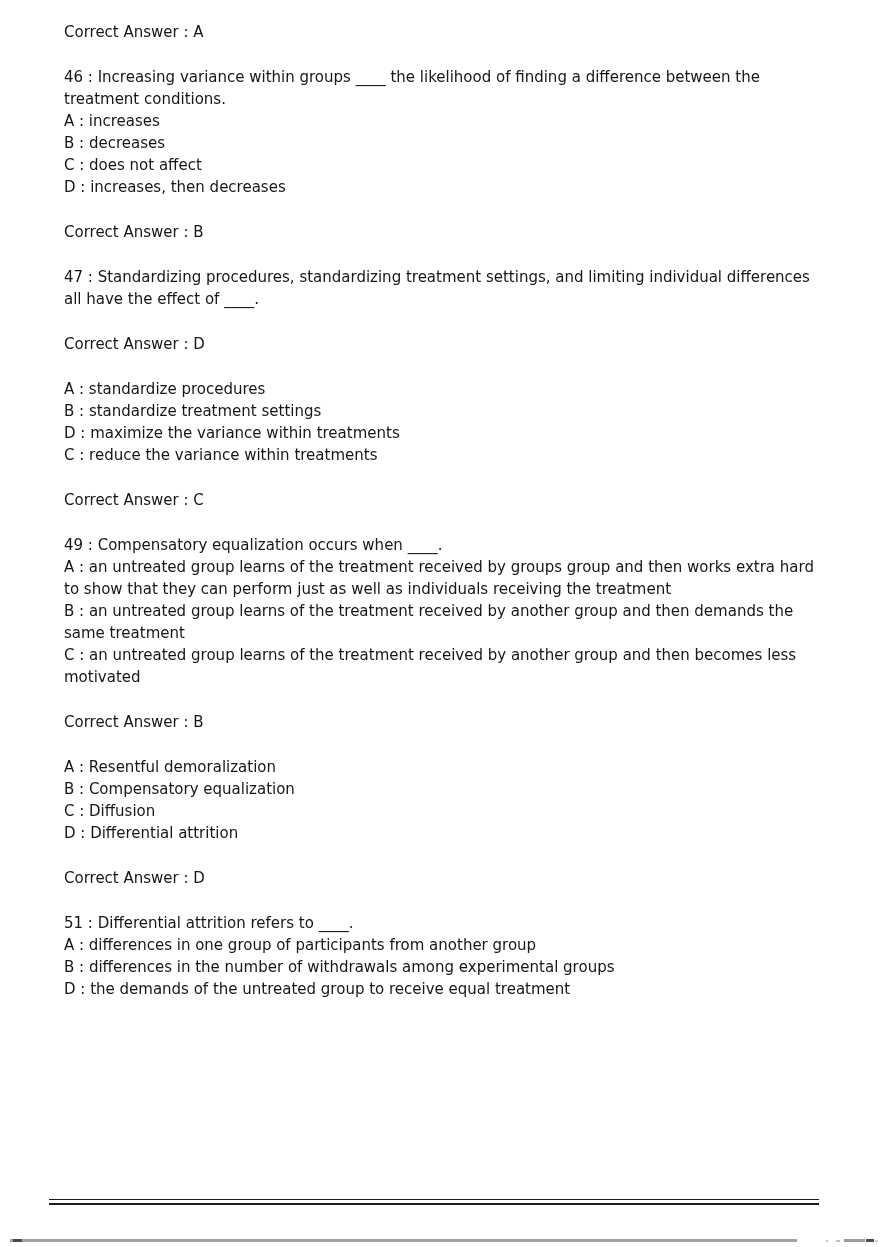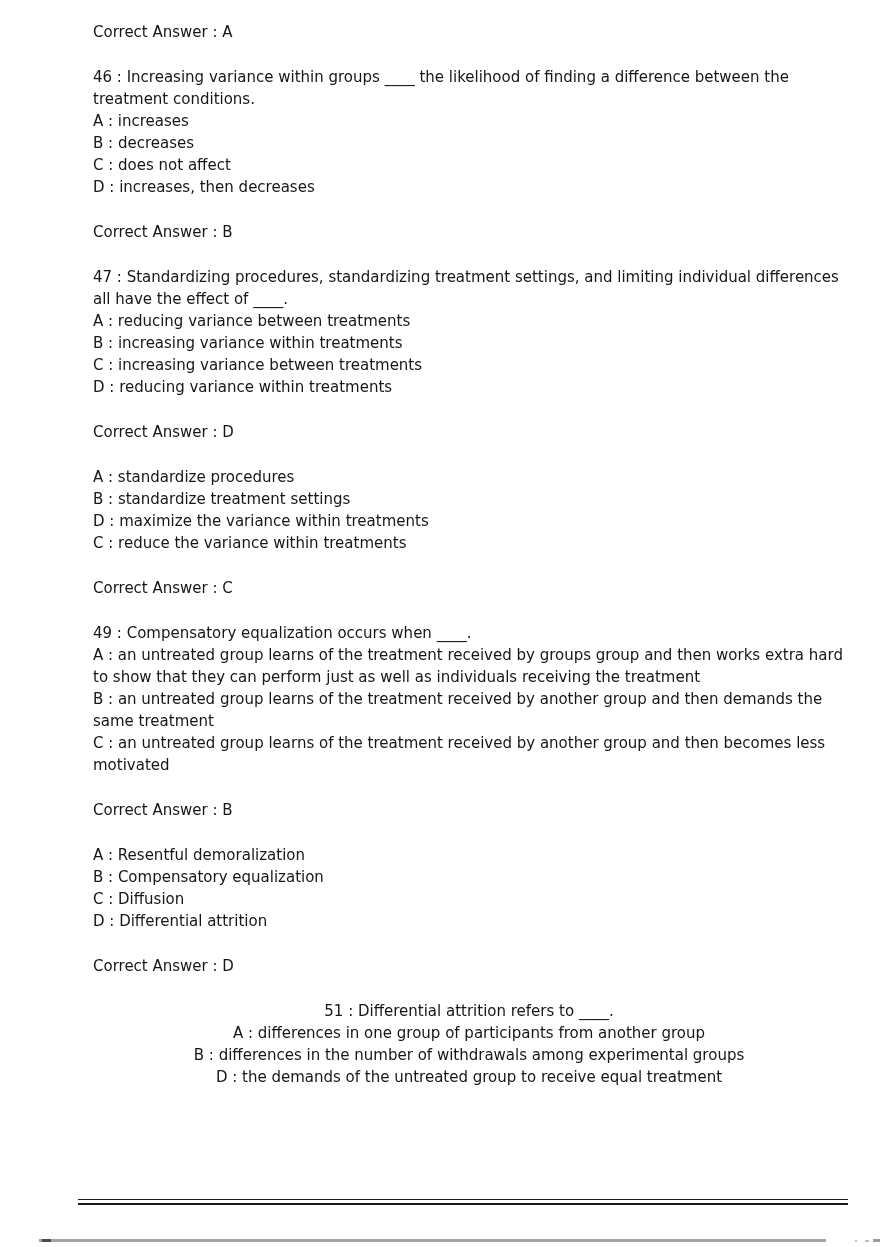--- a/index.html
+++ b/index.html
@@ -13,32 +13,31 @@
     position: relative;
     overflow: hidden;
   }
   .page {
     position: absolute;
     inset: 0;
     font-family: "DejaVu Sans", sans-serif;
     font-size: 15px;
     line-height: 22px;
     color: var(--text, #161616);
-    margin-left: 29px;
   }
   .content {
     position: absolute;
     left: 64px;
     top: 21px;
     width: 752px;
   }
   .block {
     margin: 0 0 23px 0;
   }
-  .block:last-child { margin-bottom: 0; text-align: center; }
+  .block:last-child { margin-bottom: 0; }
   .question-text, .option-line, .answer-text {
     white-space: normal;
     word-spacing: normal;
   }
   .divider {
     position: absolute;
     left: 49px;
     top: 1199px;
     width: 770px;
     height: 6px;
@@ -89,26 +88,20 @@
           <div class="option-line">B : decreases</div>
           <div class="option-line">C : does not affect</div>
           <div class="option-line">D : increases, then decreases</div>
         </div>
   </div>
       <div class="block answer-block">
     <span class="answer-text">Correct Answer : B</span>
   </div>
       <div class="block question-block">
     <div class="question-text">47 : Standardizing procedures, standardizing treatment settings, and limiting individual differences all have the effect of ____.</div>
-    <div class="question-options">
-          <div class="option-line">A : reducing variance between treatments</div>
-          <div class="option-line">B : increasing variance within treatments</div>
-          <div class="option-line">C : increasing variance between treatments</div>
-          <div class="option-line">D : reducing variance within treatments</div>
-        </div>
   </div>
       <div class="block answer-block">
     <span class="answer-text">Correct Answer : D</span>
   </div>
       <div class="block question-block">
     <div class="question-options">
           <div class="option-line">A : standardize procedures</div>
           <div class="option-line">B : standardize treatment settings</div>
           <div class="option-line">D : maximize the variance within treatments</div>
           <div class="option-line">C : reduce the variance within treatments</div>

